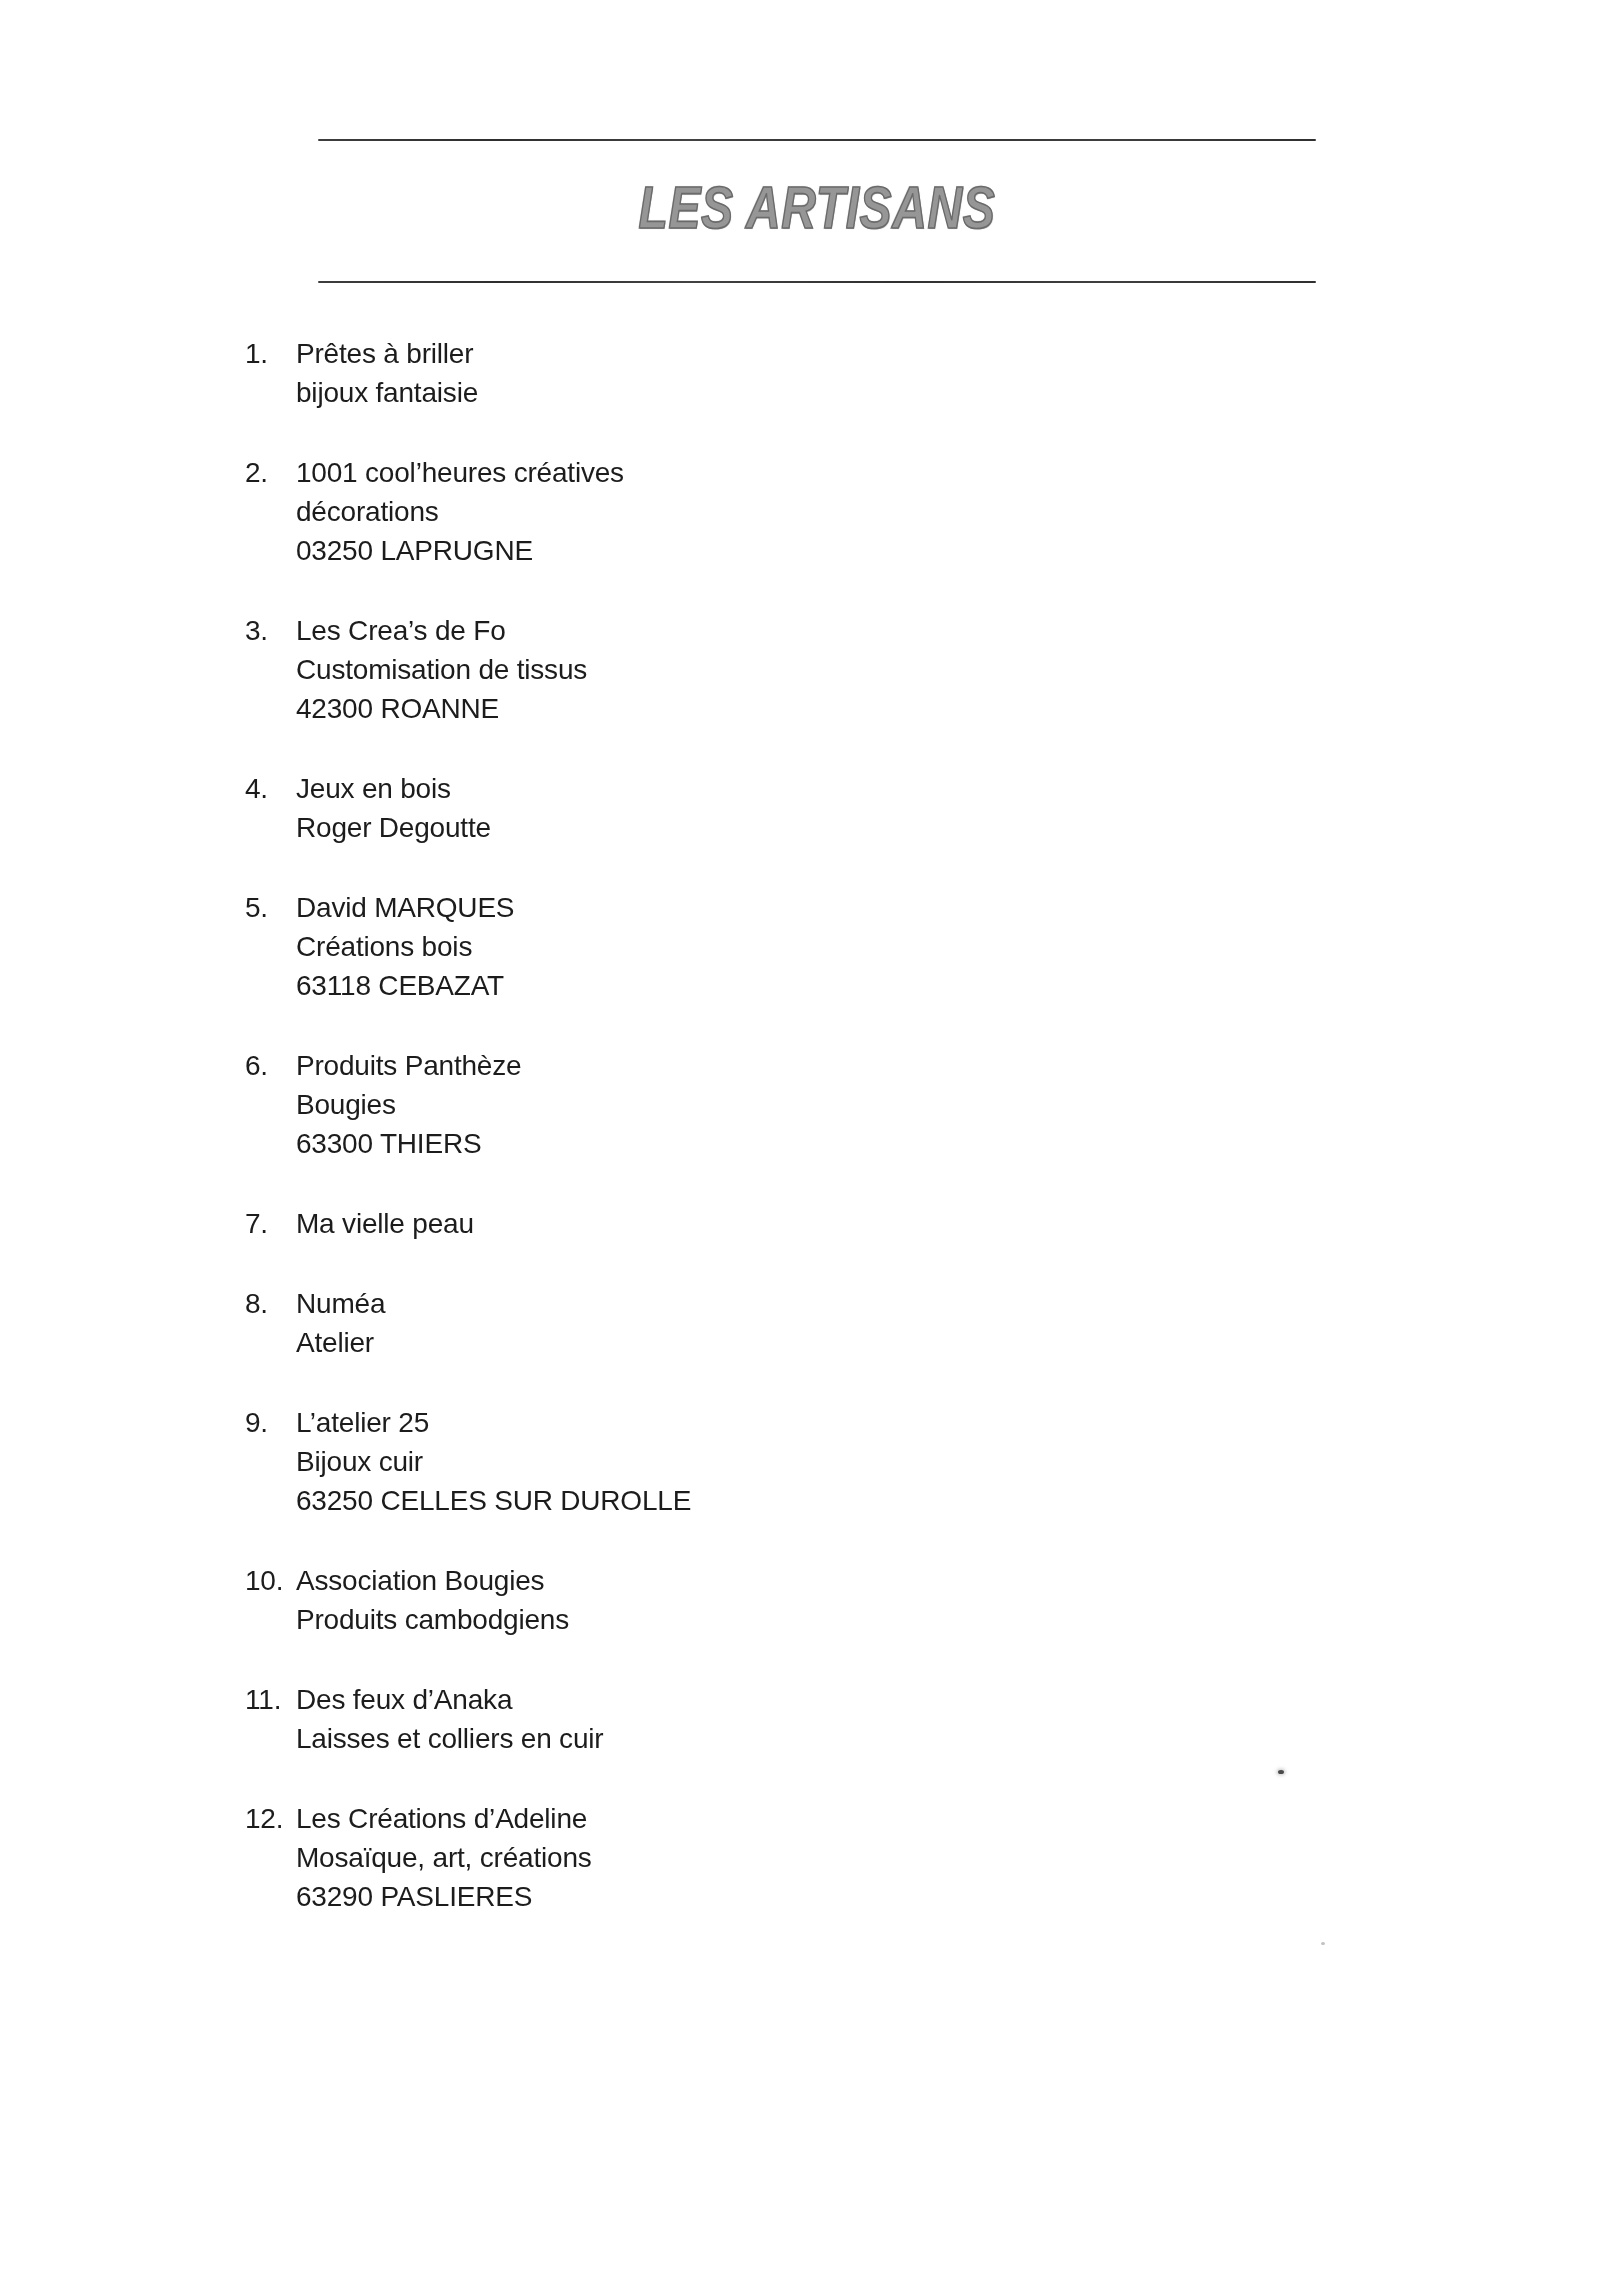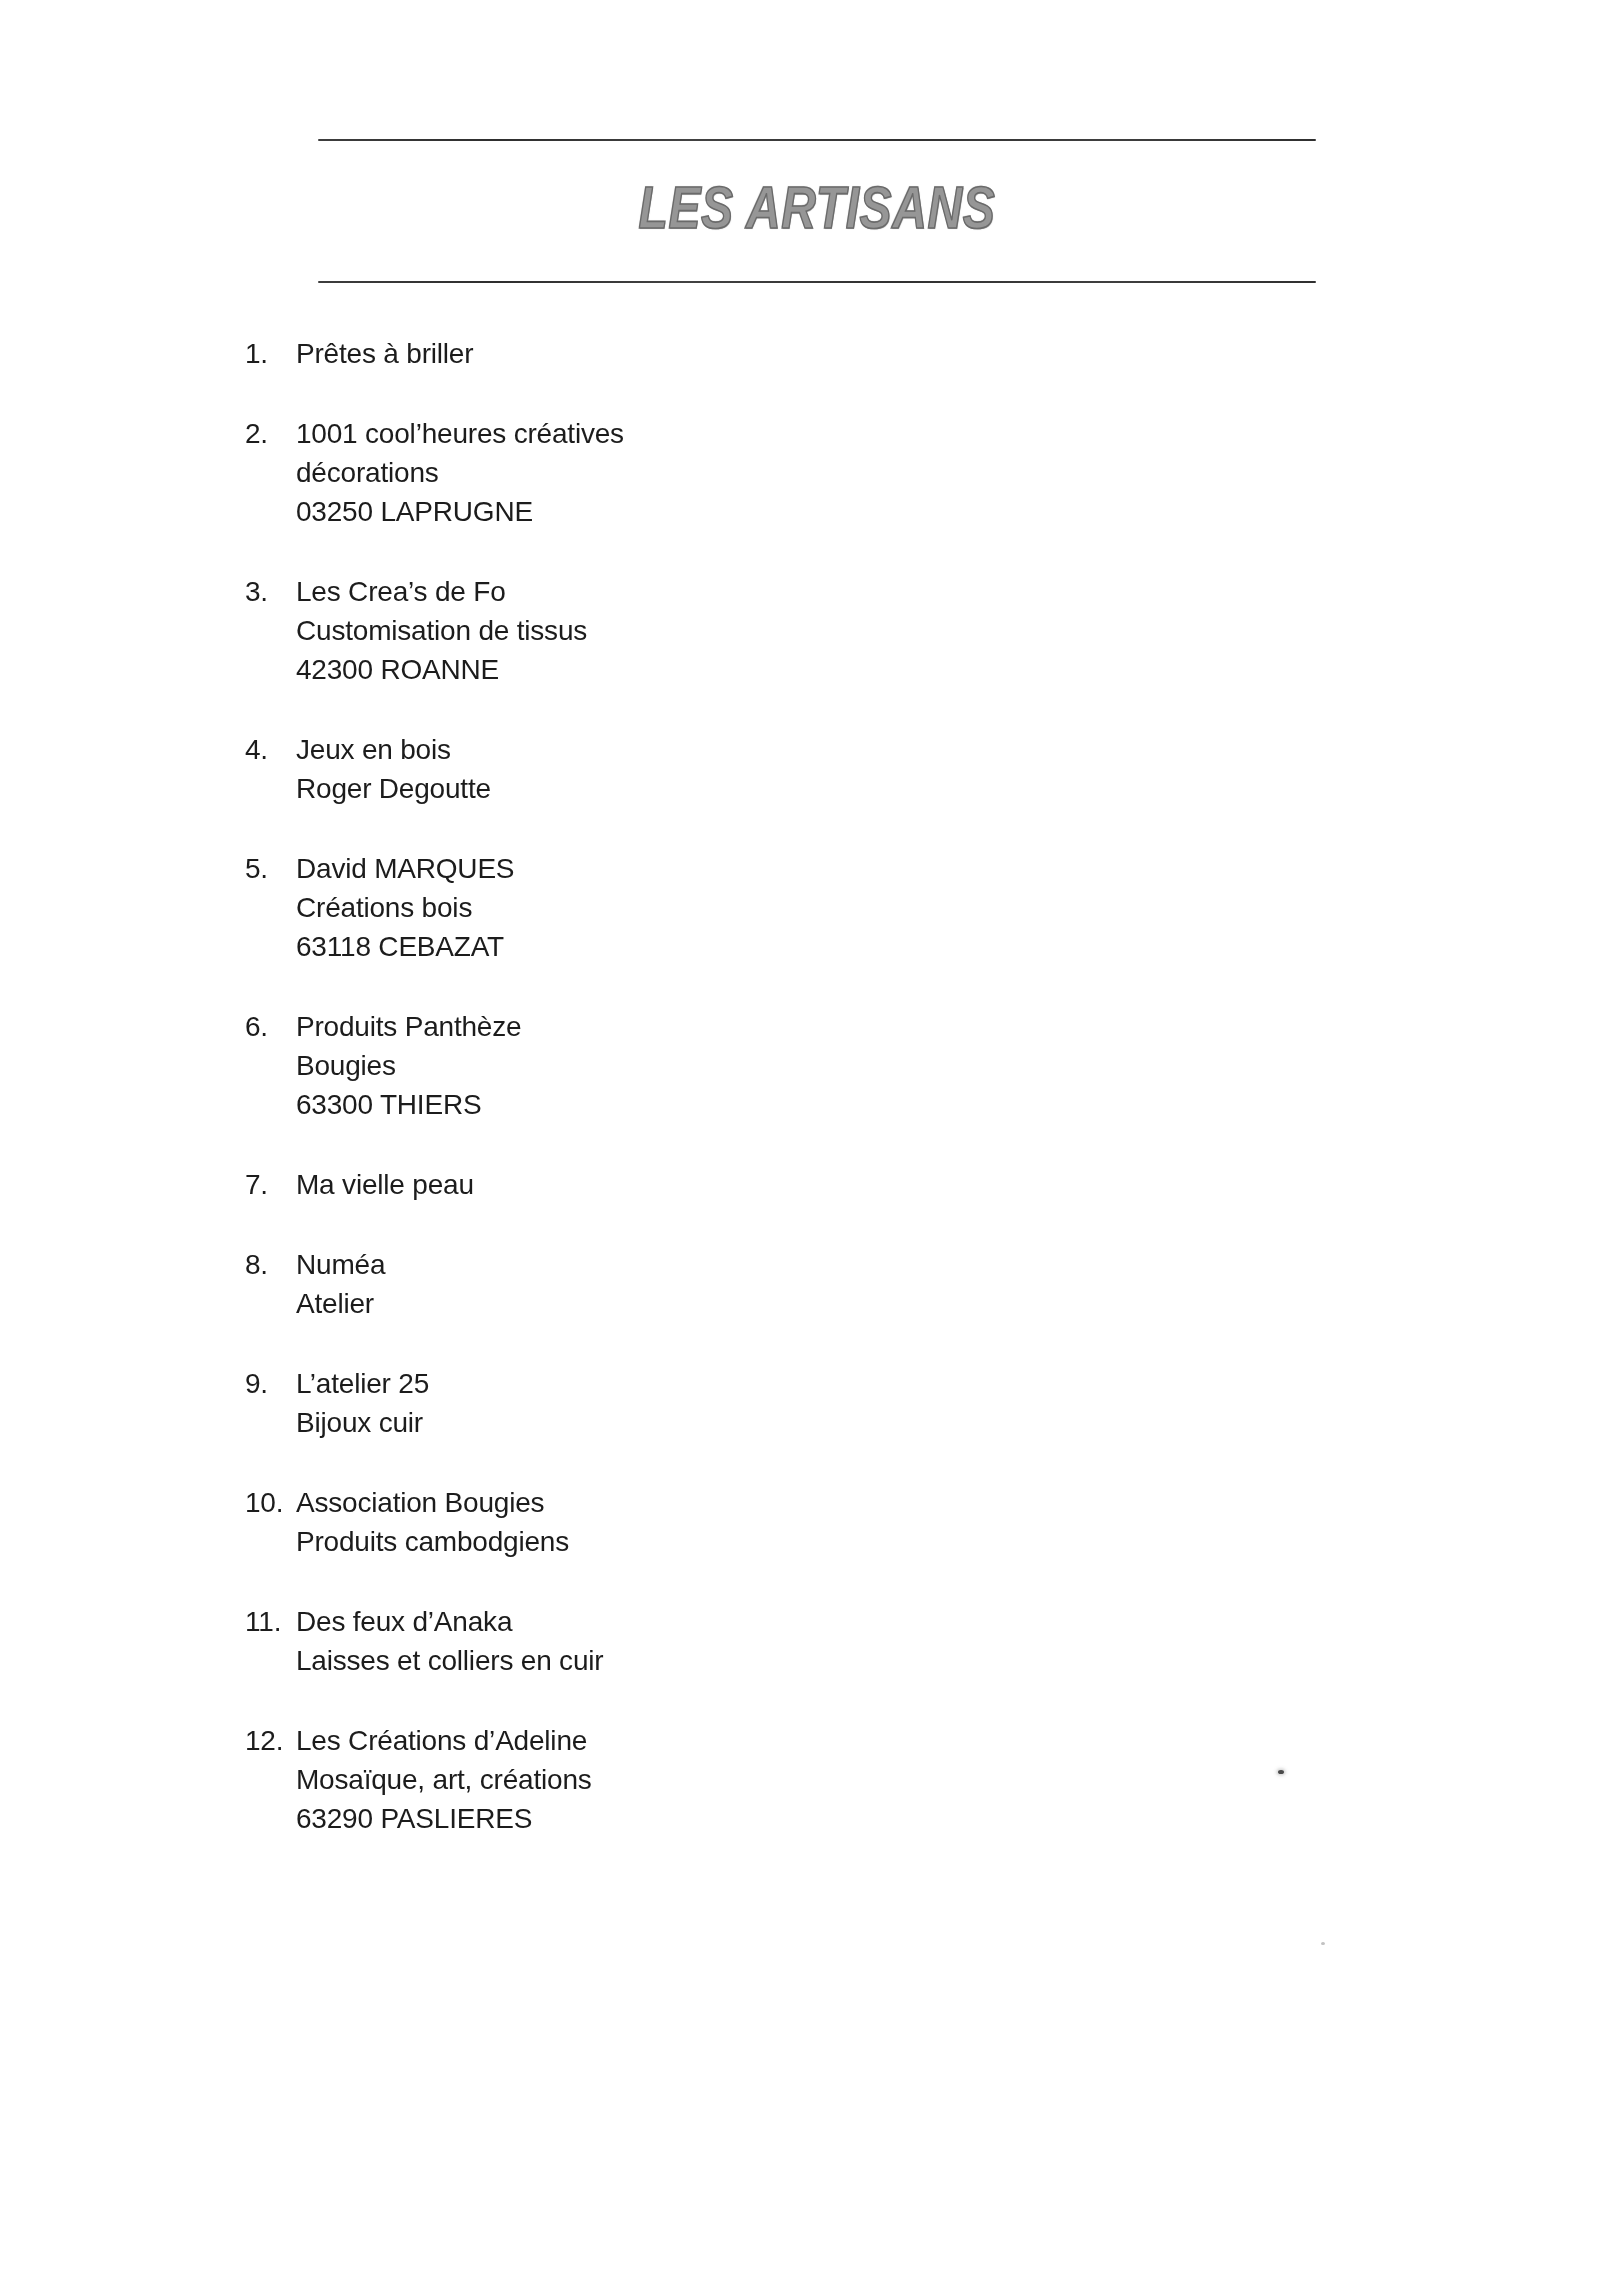--- a/index.html
+++ b/index.html
@@ -102,20 +102,21 @@
 
   <div class="title">LES ARTISANS</div>
 
   <div class="rule bottom"></div>
 
   <div class="list">
       <div class="item">
         <div class="num">1.</div>
         <div class="item-body">
           <div class="line">Prêtes à briller</div>
+          <div class="line">bijoux fantaisie</div>
         </div>
       </div>
       <div class="item">
         <div class="num">2.</div>
         <div class="item-body">
           <div class="line">1001 cool’heures créatives</div>
           <div class="line">décorations</div>
           <div class="line">03250 LAPRUGNE</div>
         </div>
       </div>
@@ -161,20 +162,21 @@
         <div class="item-body">
           <div class="line">Numéa</div>
           <div class="line">Atelier</div>
         </div>
       </div>
       <div class="item">
         <div class="num">9.</div>
         <div class="item-body">
           <div class="line">L’atelier 25</div>
           <div class="line">Bijoux cuir</div>
+          <div class="line">63250 CELLES SUR DUROLLE</div>
         </div>
       </div>
       <div class="item">
         <div class="num">10.</div>
         <div class="item-body">
           <div class="line">Association Bougies</div>
           <div class="line">Produits cambodgiens</div>
         </div>
       </div>
       <div class="item">

